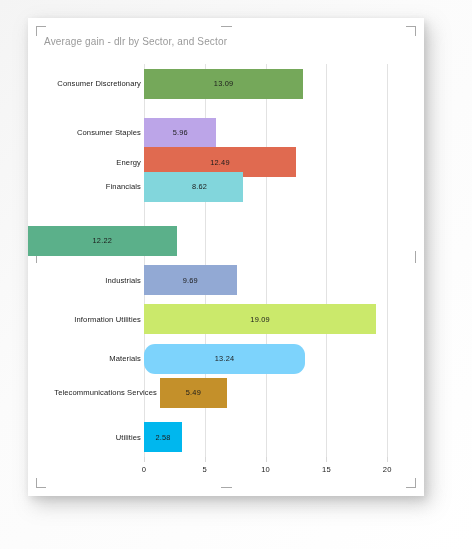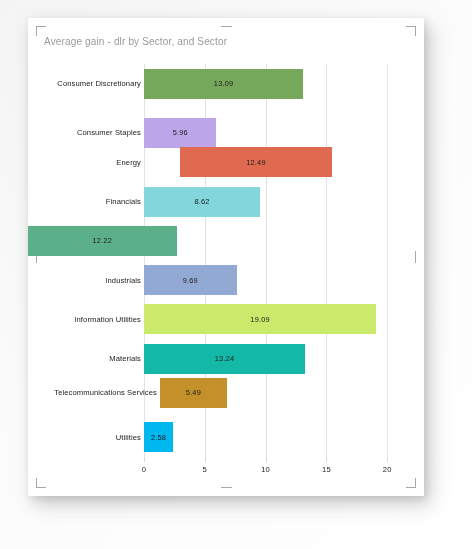--- a/index.html
+++ b/index.html
@@ -191,29 +191,29 @@
             <div class="cat-label">Consumer Staples</div>
             <div class="bar-track" style="height: 39.3px;">
               <div class="bar" style="width: 72.4942px; background: rgb(188, 165, 232);">
                 <span class="bar-value">5.96</span>
               </div>
             </div>
           </div>
           <div class="row" style="top: 78.6px; height: 39.3px;">
             <div class="cat-label">Energy</div>
             <div class="bar-track" style="height: 39.3px;">
-              <div class="bar" style="width: 151.922px; background: rgb(224, 106, 80); margin-left: 36px;">
+              <div class="bar" style="width: 151.922px; background: rgb(224, 106, 80);">
                 <span class="bar-value">12.49</span>
               </div>
             </div>
           </div>
-          <div class="row" style="top: 118px; height: 39.3px;">
+          <div class="row" style="top: 103px; height: 39.3px;">
             <div class="cat-label">Financials</div>
             <div class="bar-track" style="height: 39.3px;">
-              <div class="bar" style="width: 116px; background: rgb(130, 214, 220);">
+              <div class="bar" style="width: 87px; background: rgb(130, 214, 220); padding-left: 12px;">
                 <span class="bar-value">8.62</span>
               </div>
             </div>
           </div>
           <div class="row" style="top: 157.2px; height: 39.3px;">
             <div class="bar-track" style="height: 39.3px;">
               <div class="bar" style="width: 148.637px; background: rgb(91, 176, 138);">
                 <span class="bar-value">12.22</span>
               </div>
             </div>
@@ -230,37 +230,37 @@
             <div class="cat-label">Information Utilities</div>
             <div class="bar-track" style="height: 39.3px;">
               <div class="bar" style="width: 232.2px; background: rgb(203, 233, 107);">
                 <span class="bar-value">19.09</span>
               </div>
             </div>
           </div>
           <div class="row" style="top: 275.1px; height: 39.3px;">
             <div class="cat-label">Materials</div>
             <div class="bar-track" style="height: 39.3px;">
-              <div class="bar" style="width: 161.044px; background: #14b8a6;">
+              <div class="bar" style="width: 161.044px; background: #7dd3fc; border-radius: 11px;">
                 <span class="bar-value">13.24</span>
               </div>
             </div>
           </div>
           <div class="row" style="top: 309px; height: 39.3px; padding-left: 16px;">
             <div class="cat-label">Telecommunications Services</div>
             <div class="bar-track" style="height: 39.3px;">
               <div class="bar" style="width: 66.7774px; background: rgb(196, 144, 42);">
                 <span class="bar-value">5.49</span>
               </div>
             </div>
           </div>
           <div class="row" style="top: 353.7px; height: 39.3px;">
             <div class="cat-label">Utilities</div>
             <div class="bar-track" style="height: 39.3px;">
-              <div class="bar" style="width: 29px; background: rgb(0, 183, 238);">
+              <div class="bar" style="width: 38px; background: rgb(0, 183, 238);">
                 <span class="bar-value">2.58</span>
               </div>
             </div>
           </div>
         </div>
       <div id="x-axis">
           <div class="tick-mark" style="left: 0px;"></div>
           <div class="tick-label" style="left: 0px;">0</div>
           <div class="tick-mark" style="left: 60.8173px;"></div>
           <div class="tick-label" style="left: 60.8173px;">5</div>

